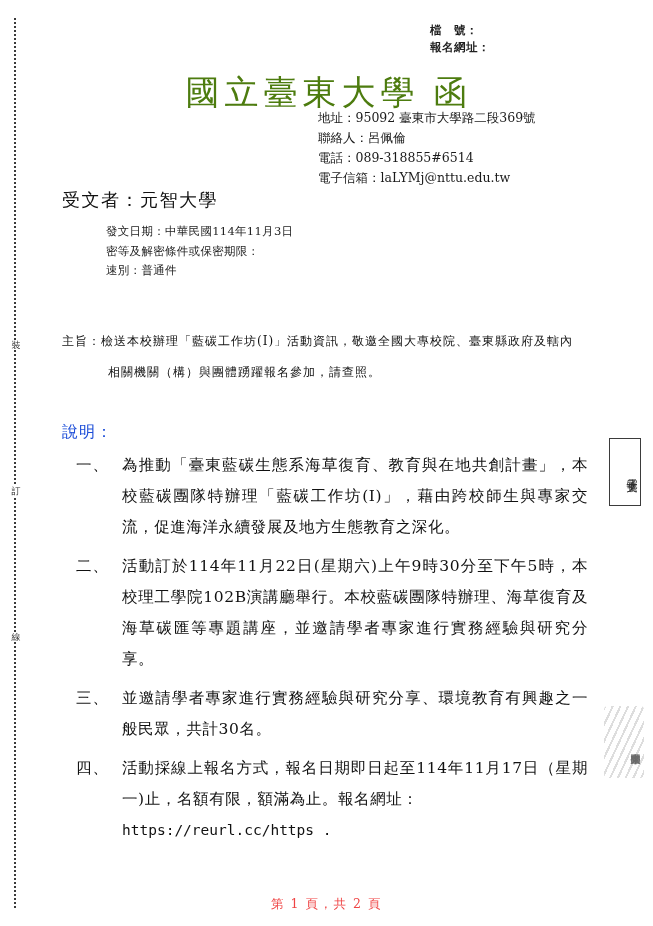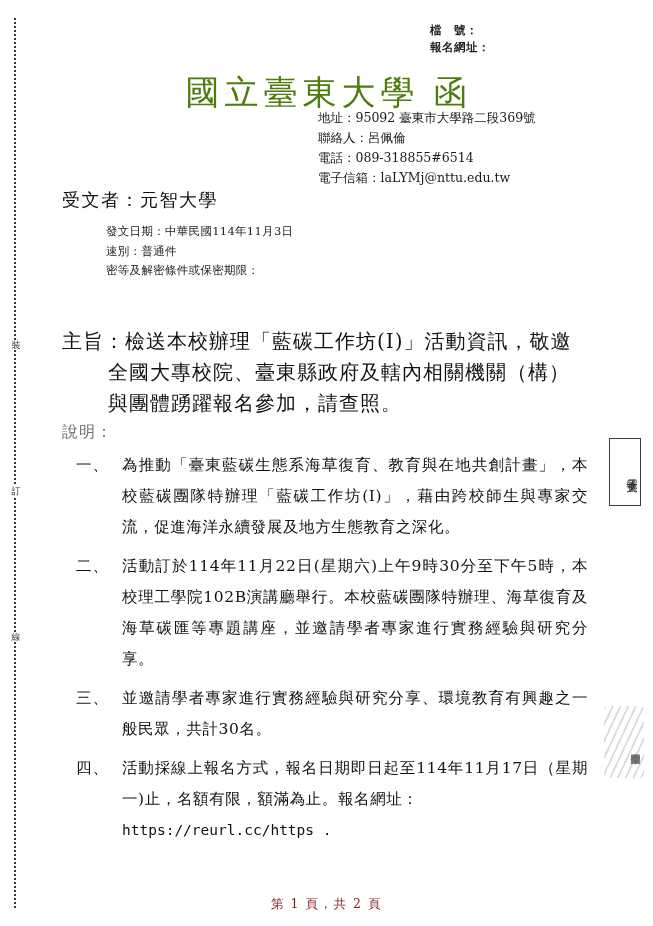--- a/index.html
+++ b/index.html
@@ -102,40 +102,40 @@
     margin-left: 44px;
   }
   .meta div { white-space: nowrap; }
 
   
   .subject {
     position: absolute;
     left: 62px;
     top: 326px;
     width: 520px;
-    font-size: 20px;
+    font-size: 12px;
     line-height: 31px;
     letter-spacing: 1px;
     color: #111;
   }
   .subject p {
     margin: 0;
     padding-left: 46px;
     text-indent: -46px;
   }
   .subject p .lbl { letter-spacing: 1px; }
 
   
   .explain-head {
     position: absolute;
     left: 62px;
     top: 422px;
     font-size: 16px;
     letter-spacing: 1px;
-    color: #737373;
+    color: #1d4ed8;
   }
 
   
   .items {
     position: absolute;
     left: 76px;
     top: 450px;
     width: 512px;
   }
   .item {
@@ -206,21 +206,21 @@
 
   
   .footer {
     position: absolute;
     left: 0;
     right: 0;
     top: 896px;
     text-align: center;
     font-size: 12.5px;
     letter-spacing: 1.5px;
-    color: #7f1d1d;
+    color: #ef4444;
   }
 </style>
 </head>
 <body>
 
 <div id="page">
 
   <div class="left-rule"></div>
   <div class="rule-mark" style="top:340px;">裝</div>
   <div class="rule-mark" style="top:486px;">訂</div>
@@ -241,22 +241,22 @@
     <div>電話：089-318855#6514</div>
     <div>電子信箱：laLYMj@nttu.edu.tw</div>
   </div>
 
   <div class="recipient">
     <span>受文者：</span><span>元智大學</span>
   </div>
 
   <div class="meta">
     <div>發文日期：中華民國114年11月3日</div>
+    <div>密等及解密條件或保密期限：</div>
     <div>速別：普通件</div>
-    <div>密等及解密條件或保密期限：</div>
   </div>
 
   <div class="subject">
     <p><span class="lbl">主旨：</span><span>檢送本校辦理「藍碳工作坊(I)」活動資訊，敬邀全國大專校院、臺東縣政府及轄內相關機關（構）與團體踴躍報名參加，請查照。</span></p>
   </div>
 
   <div class="explain-head">說明：</div>
 
   <div class="items">
     <div class="item">

